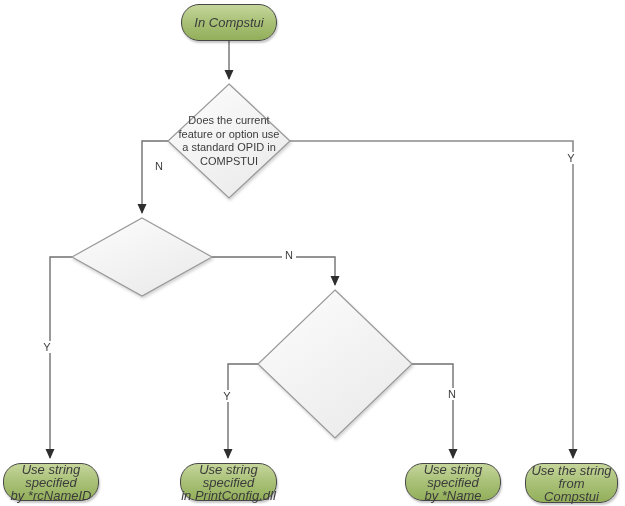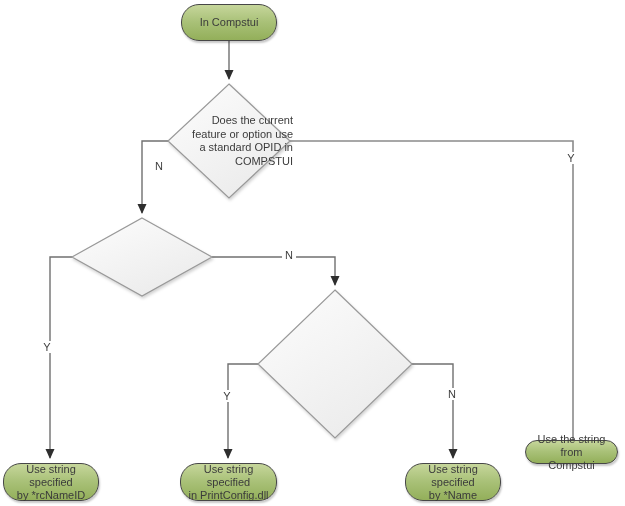--- a/index.html
+++ b/index.html
@@ -10,27 +10,28 @@
   .canvas svg{position:absolute;left:0;top:0;}
   
   .pill{
     position:absolute;display:flex;align-items:center;justify-content:center;
     background:linear-gradient(180deg,#c6d69b 0%,#a9c178 48%,#93af5a 100%);
     border:1.5px solid #474747;border-radius:18px;
     box-shadow:1px 2px 2px rgba(0,0,0,0.22);
     box-sizing:border-box;
   }
   .node-label{
-    font-size:11px;line-height:13px;color:#3b3b3b;text-align:center;
+    font-size:13px;line-height:13px;color:#3b3b3b;text-align:center;
     white-space:pre-line;
+    font-style:italic;
   }
   
   .diamond-label{
     position:absolute;transform:translate(-50%,-50%);
-    font-size:11px;line-height:13.5px;color:#3b3b3b;text-align:right;
+    font-size:11px;line-height:13.5px;color:#3b3b3b;text-align:center;
     white-space:pre-line;width:160px;pointer-events:none;
   }
   .edge-label{
     position:absolute;transform:translate(-50%,-50%);
     background:#ffffff;padding:0 3px;
     font-size:11px;line-height:12px;color:#3f3f3f;
   }
   .diamond{filter:drop-shadow(1px 2px 1.5px rgba(0,0,0,0.18));}
 </style>
 </head>
@@ -74,21 +75,21 @@
   <div class="pill" style="left:180px;top:463px;width:97px;height:38px;">
     <span class="node-label">Use string specified
 in PrintConfig.dll</span>
   </div>
 
   <div class="pill" style="left:405px;top:463px;width:96px;height:38px;">
     <span class="node-label">Use string specified
 by *Name</span>
   </div>
 
-  <div class="pill" style="left:525px;top:440px;width:93px;height:24px;">
+  <div class="pill" style="left:525px;top:463px;width:93px;height:40px;">
     <span class="node-label">Use the string from
 Compstui</span>
   </div>
 
   <div class="diamond-label" style="left:229px;top:141px;width:128px;">Does the current
 feature or option use
 a standard OPID in
 COMPSTUI</div>
 
   <span class="edge-label" style="left:159px;top:166px;">N</span>

